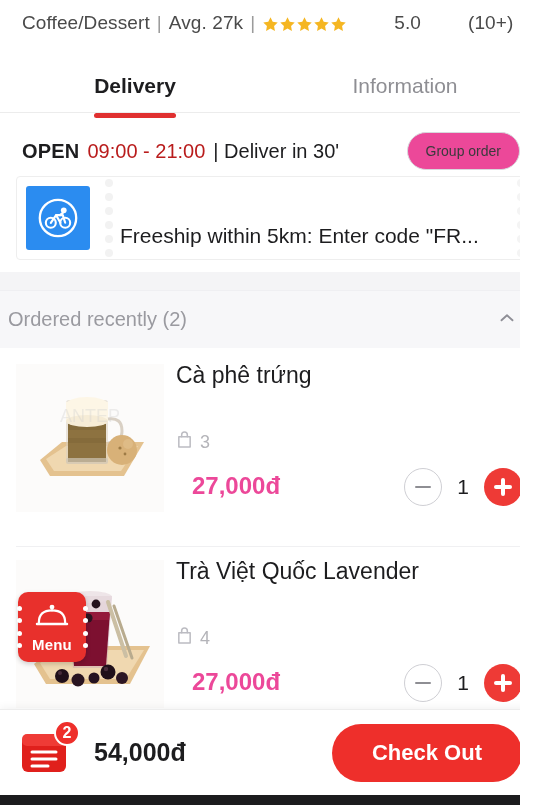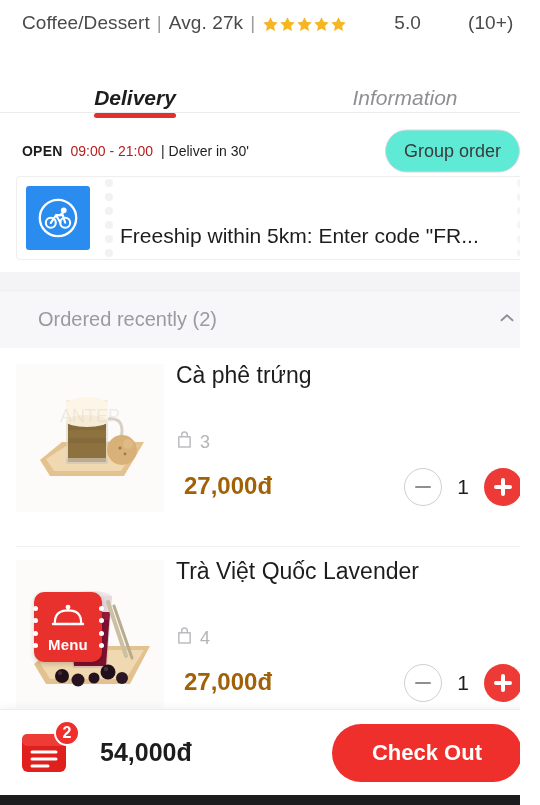--- a/index.html
+++ b/index.html
@@ -29,51 +29,50 @@
   .stars { display:inline-flex; gap:0px; margin-right:7px; position:relative; top:1px; }
   .stars svg { display:block; }
   .rating-val { color:#4a4a4a;margin-left:40px; }
 
   
   .tabs {
     position:absolute; left:0; top:58px; width:540px; height:52px;
     display:flex;
   }
   .tab {
-    flex:1; display:flex; align-items:flex-end; justify-content:center;
+    flex:1; display:flex; align-items:center; justify-content:center;
     font-size:21px; color:#8e8e93; padding-top:4px;
     position:relative;
-    font-style:italic;
   }
   .tab.active { color:#1d1d1f; font-weight:bold; }
   .tab .underline {
     position:absolute; bottom:-8px; left:50%; transform:translateX(-50%);
     width:82px; height:5px; border-radius:3px; background:#e03030;
   }
   .tabs-divider {
     position:absolute; left:0; top:112px; width:540px; height:1px;
     background:#ececec;
   }
 
   
   .open-row {
     position:absolute; left:0; top:128px; width:540px; height:46px;
     display:flex; align-items:center;
   }
   .open-text {
-    margin-left:22px; font-size:14px; white-space:nowrap;
+    margin-left:22px; font-size:20px; white-space:nowrap;
     display:flex; align-items:baseline;
   }
   .open-text .open-b { font-weight:bold; color:#1d1d1f; letter-spacing:.2px; }
   .open-text .hours { color:#b91c1c; margin-left:8px; }
   .open-text .deliver { color:#1d1d1f; margin-left:8px; }
   .group-order {
     position:absolute; right:20px; top:50%; transform:translateY(-50%);
     border:1px solid #d8d8dd; border-radius:22px;
-    padding:10px 18px; font-size:18px; color:#3a3a3c; background:#5eead4;
+    padding:10px 18px; font-size:14px; color:#3a3a3c; background:#ec4899;
     white-space:nowrap;
   }
 
   
   .ticket {
     position:absolute; left:16px; top:176px; width:508px; height:84px;
   }
   .ticket-bg {
     position:absolute; inset:0;
     background:#fff;
@@ -115,21 +114,21 @@
     position:absolute; left:0; top:272px; width:540px; height:18px;
     background:#f4f4f6;
   }
   .section-head {
     position:absolute; left:0; top:290px; width:540px; height:58px;
     background:#f7f7f9;
     display:flex; align-items:center;
     border-top:1px solid #efeff2;
   }
   .section-head .title {
-    margin-left:38px; font-size:20px; color:#9a9aa0;
+    margin-left:8px; font-size:20px; color:#9a9aa0;
   }
   .section-head .chev {
     position:absolute; right:22px; top:50%; transform:translateY(-50%);
   }
 
   
   .item {
     position:absolute; left:0; width:540px; height:196px;
     background:#fff;
   }
@@ -144,22 +143,22 @@
     position:absolute; left:176px; top:10px; right:16px;
     font-size:23px; color:#1d1d1f; white-space:nowrap;
     overflow:hidden;
   }
   .item .soldrow {
     position:absolute; left:176px; top:78px;
     display:flex; align-items:center; gap:7px;
     color:#b4b4b9; font-size:18px;
   }
   .item .price {
-    position:absolute; left:184px; top:120px;
-    font-size:24px; font-weight:bold; color:#a16207;
+    position:absolute; left:192px; top:120px;
+    font-size:24px; font-weight:bold; color:#ec4899;
   }
   .stepper {
     position:absolute; right:18px; top:116px;
     display:flex; align-items:center; gap:14px;
   }
   .btn-minus {
     width:38px; height:38px; border-radius:50%;
     border:1.6px solid #cfcfd4; background:#fff;
     display:flex; align-items:center; justify-content:center;
   }
@@ -179,21 +178,21 @@
   .item-divider {
     position:absolute; left:16px; width:508px; height:1px; background:#f0f0f2;
   }
 
   
   .menu-fab {
     position:absolute; left:18px; top:592px;
     width:68px; height:70px; border-radius:10px;
     background:#e8302c;
     display:flex; flex-direction:column; align-items:center; justify-content:center;
-    gap:1px; box-shadow:0 2px 5px rgba(0,0,0,.18);margin-left:16px;
+    gap:1px; box-shadow:0 2px 5px rgba(0,0,0,.18);
   }
   .menu-fab .lbl { color:#fff; font-size:15px; font-weight:bold; letter-spacing:.2px; }
   .menu-fab .perf-l, .menu-fab .perf-r {
     position:absolute; top:10px; bottom:10px; width:4px;
     display:flex; flex-direction:column; justify-content:space-around;
   }
   .menu-fab .perf-l { left:-1px; } .menu-fab .perf-r { right:-1px; }
   .menu-fab .perf-l i, .menu-fab .perf-r i {
     width:5px; height:5px; border-radius:50%; background:#fff;
   }
@@ -208,21 +207,21 @@
   }
   .cart-wrap { position:relative; margin-left:18px; width:58px; height:54px; }
   .cart-badge {
     position:absolute; right:-4px; top:-6px;
     min-width:26px; height:26px; border-radius:13px;
     background:#ee2f2b; color:#fff; font-size:16px; font-weight:bold;
     display:flex; align-items:center; justify-content:center;
     border:2px solid #fff; padding:0 4px;
   }
   .total {
-    margin-left:24px; font-size:25px; font-weight:bold; color:#1d1d1f;
+    margin-left:18px; font-size:25px; font-weight:bold; color:#1d1d1f;
   }
   .checkout {
     position:absolute; right:18px; top:50%; transform:translateY(-50%);
     background:#ee2f2b; color:#fff;
     font-size:22px; font-weight:bold;
     padding:16px 40px; border-radius:32px;
     white-space:nowrap;
   }
   .nav-bar {
     position:absolute; left:0; bottom:0; width:540px; height:10px;

